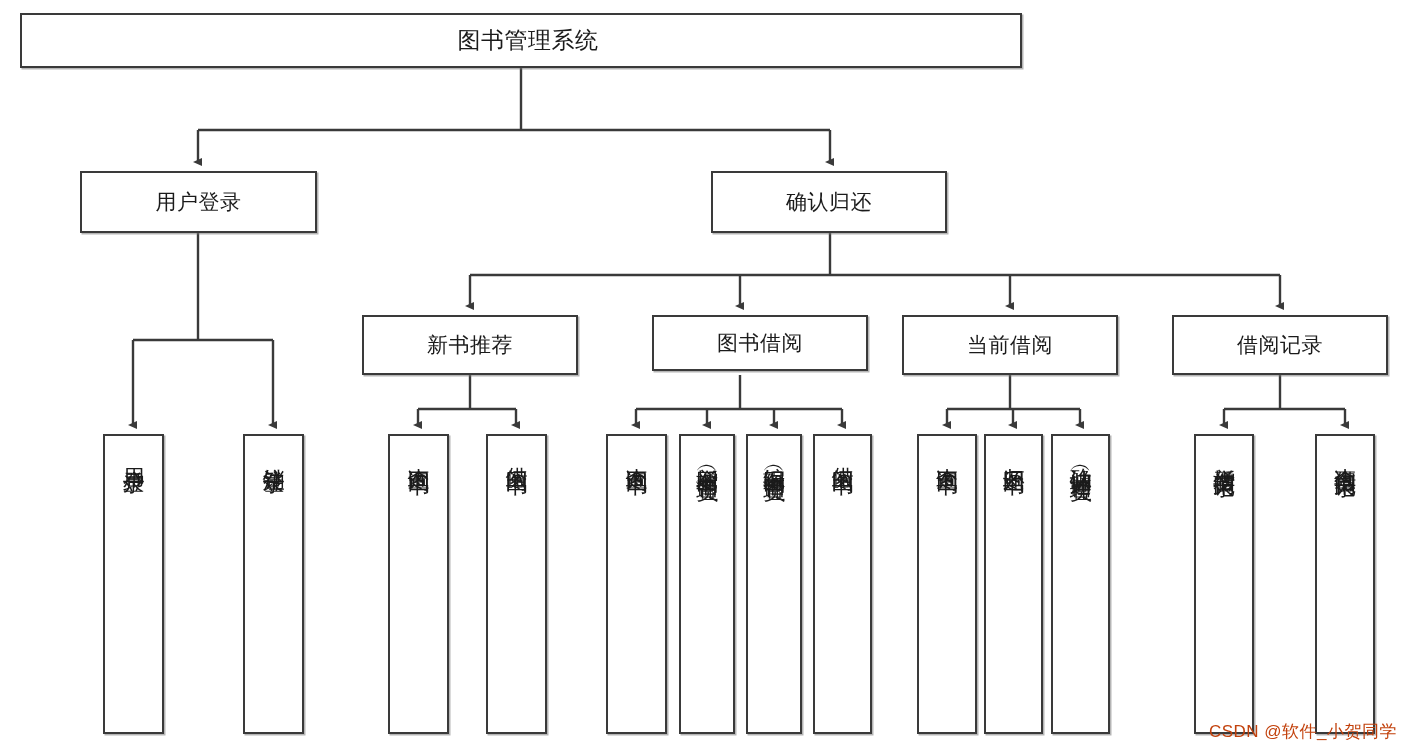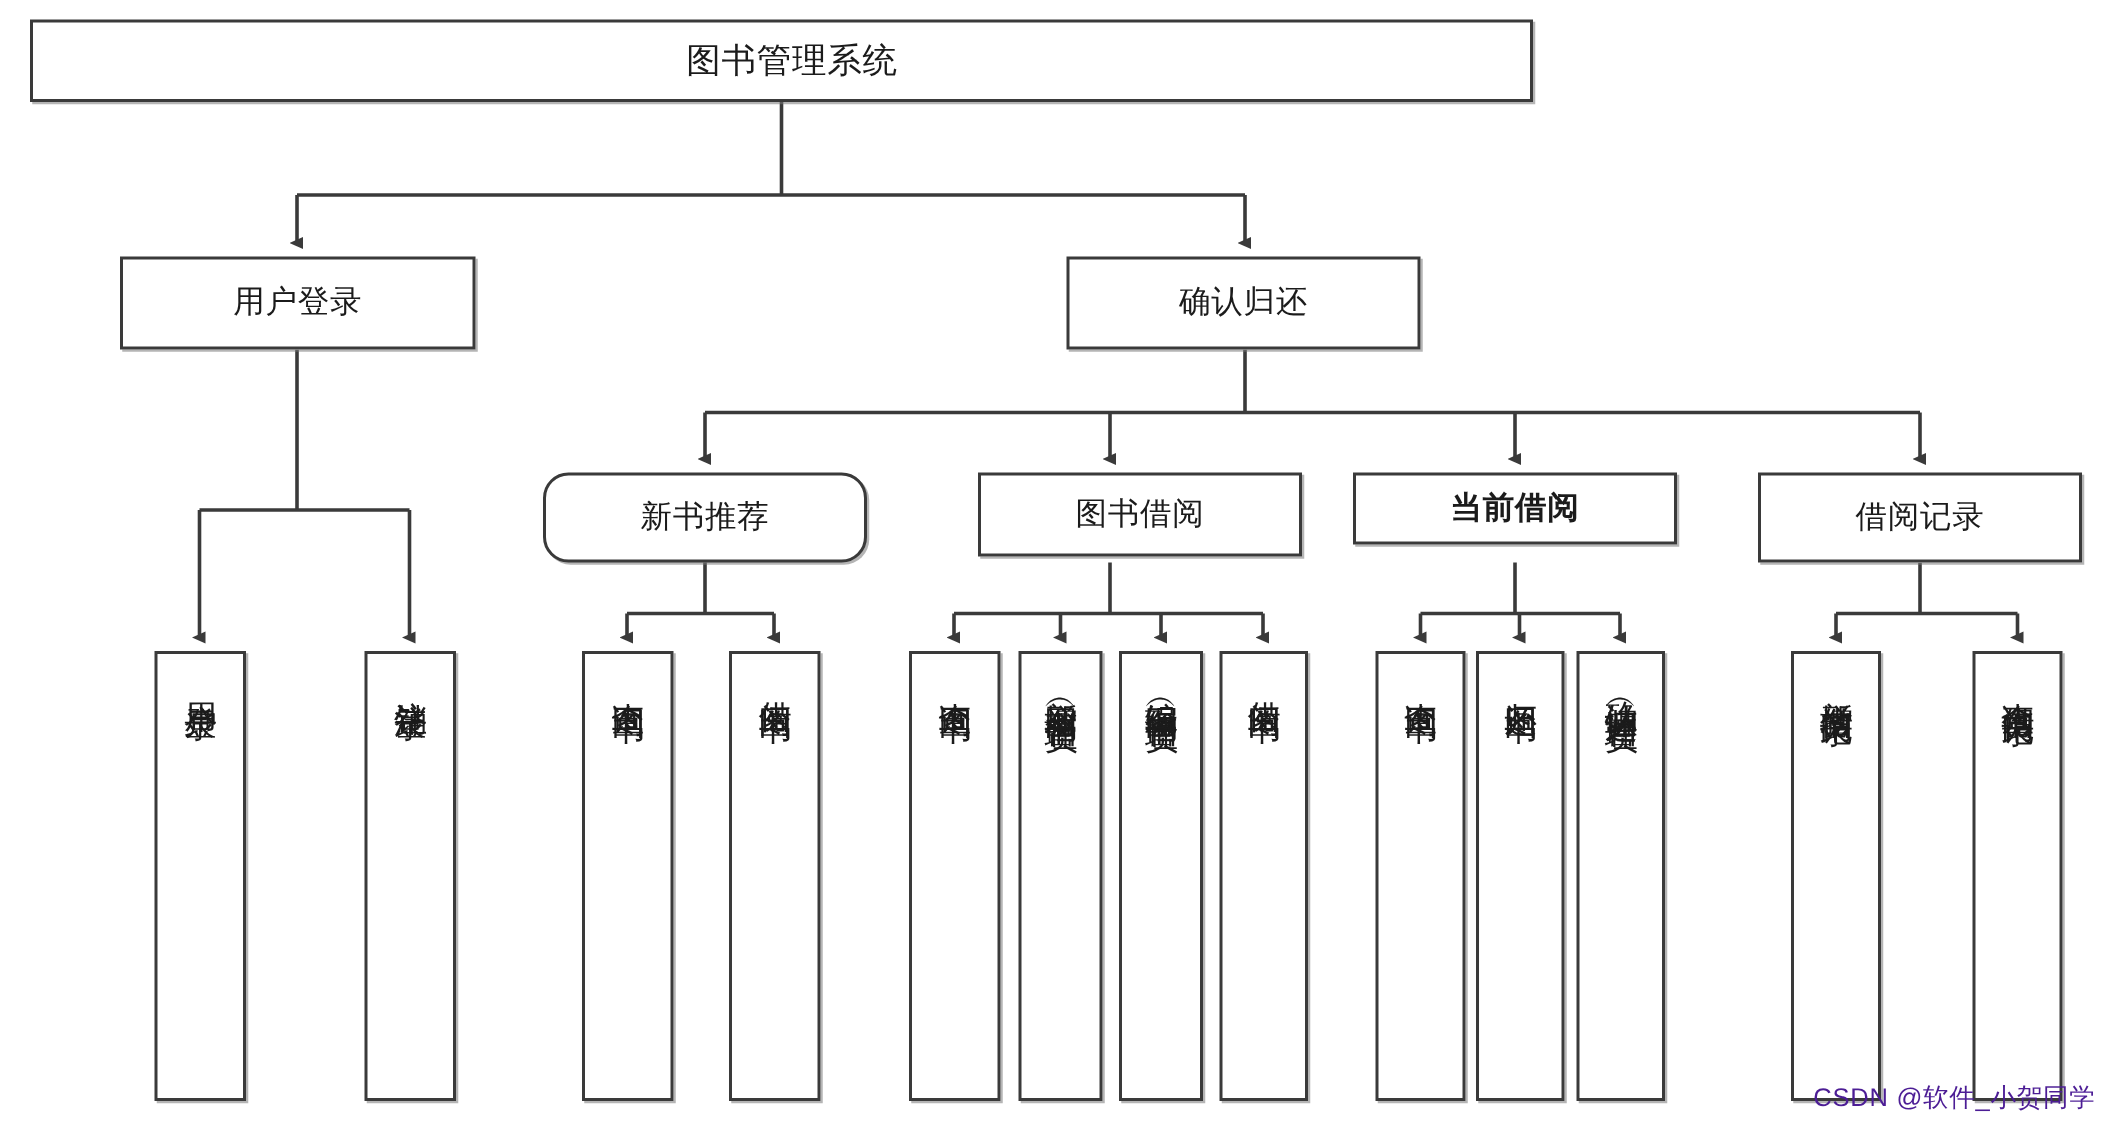--- a/index.html
+++ b/index.html
@@ -60,21 +60,21 @@
     line-height: 1.12;
     letter-spacing: 2px;
     white-space: nowrap;
   }
   #root-node .lbl { font-size: 23px; }
   .watermark {
     position: absolute;
     right: 8px;
     bottom: 4px;
     font-size: 17px;
-    color: #4c1d95;
+    color: #c2410c;
     letter-spacing: 0.5px;
     z-index: 5;
     white-space: nowrap;
   }
 </style>
 </head>
 <body>
 
 <div id="canvas">
 
@@ -132,27 +132,27 @@
     <span class="lbl">图书管理系统</span>
   </div>
 
   <div class="node h" style="left: 80px; top: 171px; width: 237px; height: 62px;">
     <span class="lbl">用户登录</span>
   </div>
   <div class="node h" style="left: 711px; top: 171px; width: 236px; height: 62px;">
     <span class="lbl">确认归还</span>
   </div>
 
-  <div class="node h" style="left: 362px; top: 315px; width: 216px; height: 60px; border-radius: 17px;">
+  <div class="node h" style="left: 362px; top: 315px; width: 216px; height: 60px;">
     <span class="lbl">新书推荐</span>
   </div>
   <div class="node h" style="left: 604px; top: 315px; width: 216px; height: 56px; margin-left: 48px;">
     <span class="lbl">图书借阅</span>
   </div>
-  <div class="node h" style="left: 902px; top: 315px; width: 216px; height: 48px; font-weight: bold;">
+  <div class="node h" style="left: 902px; top: 315px; width: 216px; height: 60px;">
     <span class="lbl">当前借阅</span>
   </div>
   <div class="node h" style="left: 1172px; top: 315px; width: 216px; height: 60px; justify-content: center;">
     <span class="lbl">借阅记录</span>
   </div>
 
   <div class="node v" style="left: 103px; top: 434px; width: 61px; height: 300px;">
     <span class="lbl">用户登录</span>
   </div>
   <div class="node v" style="left: 243px; top: 434px; width: 61px; height: 300px;">

